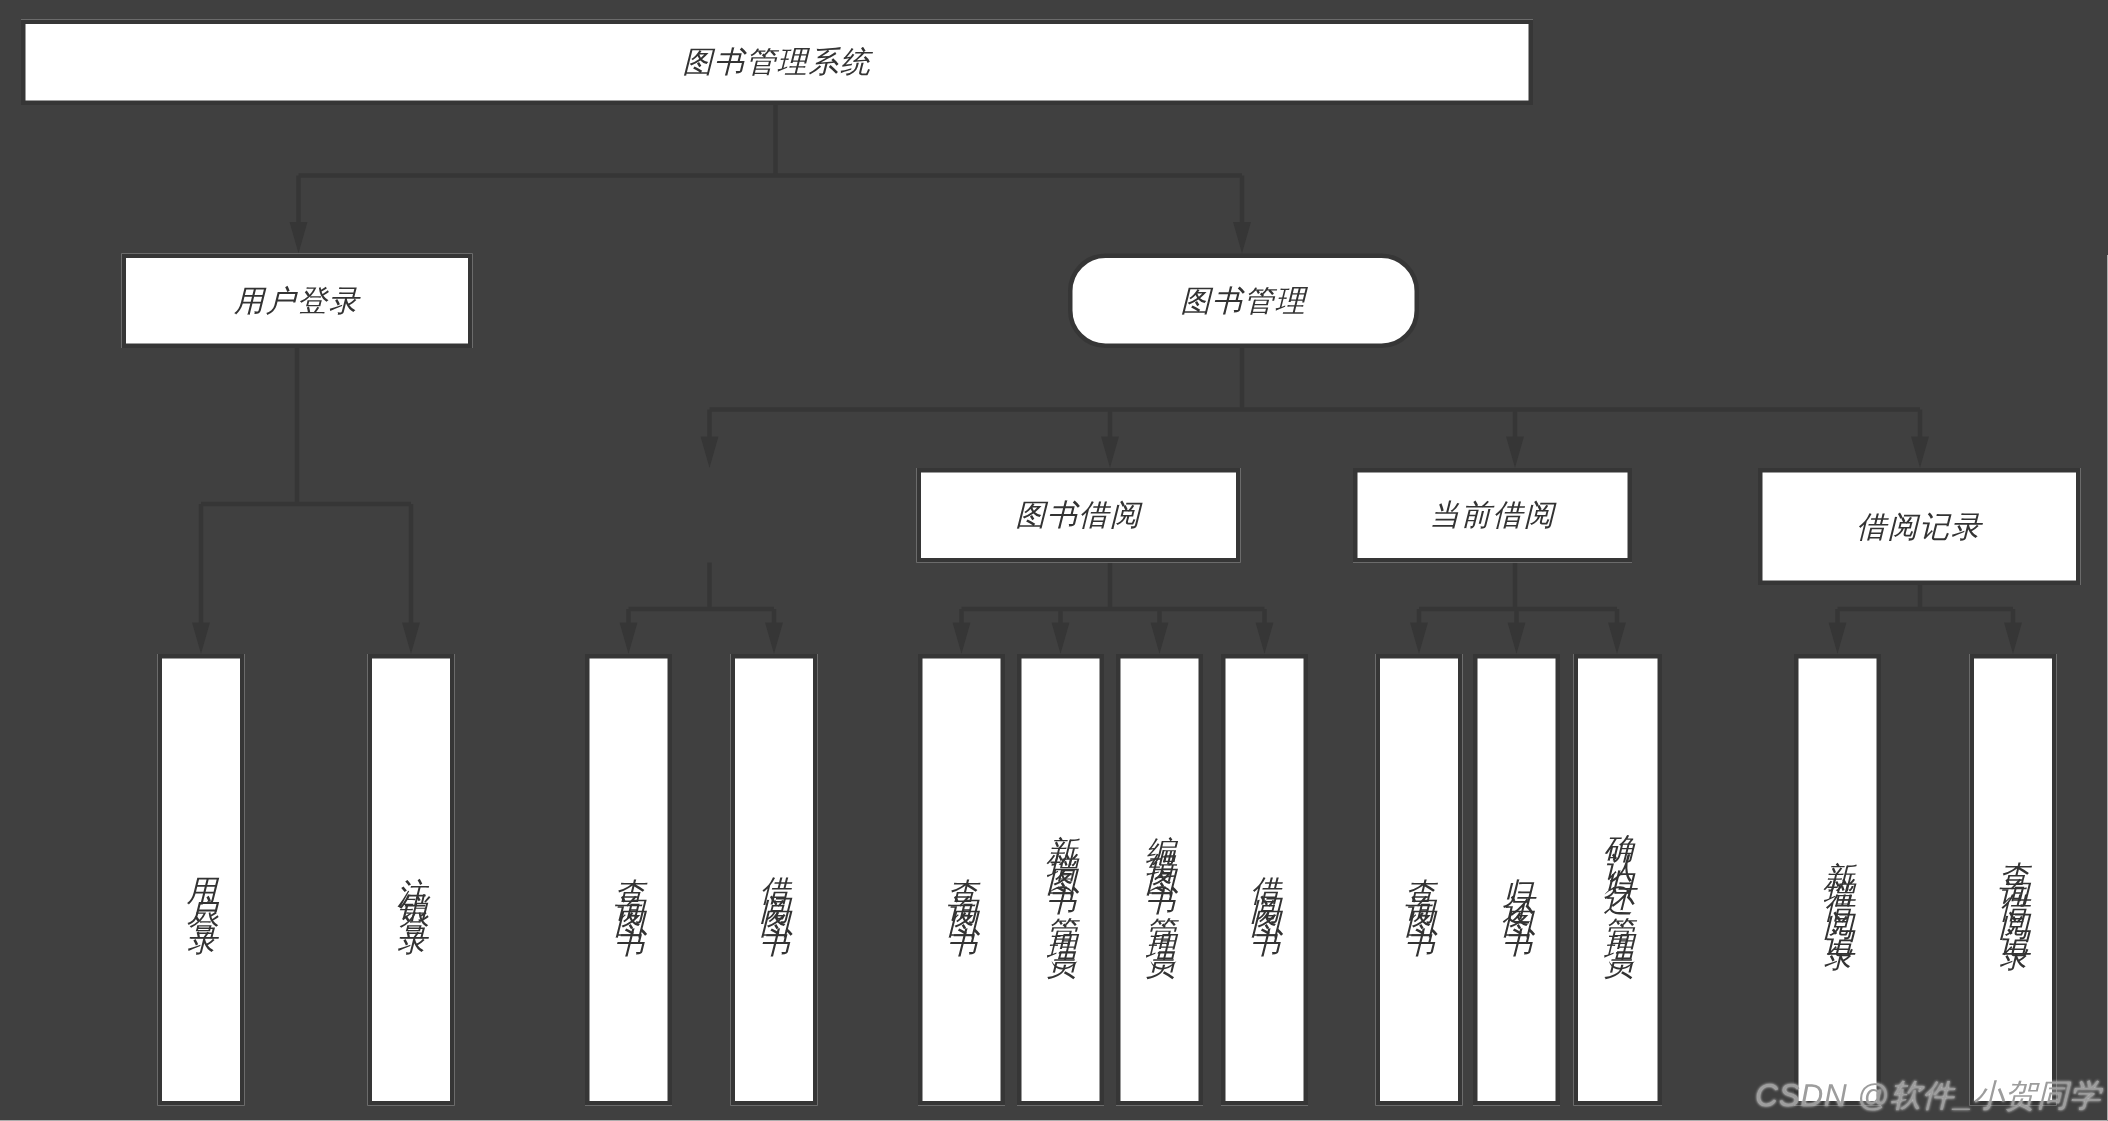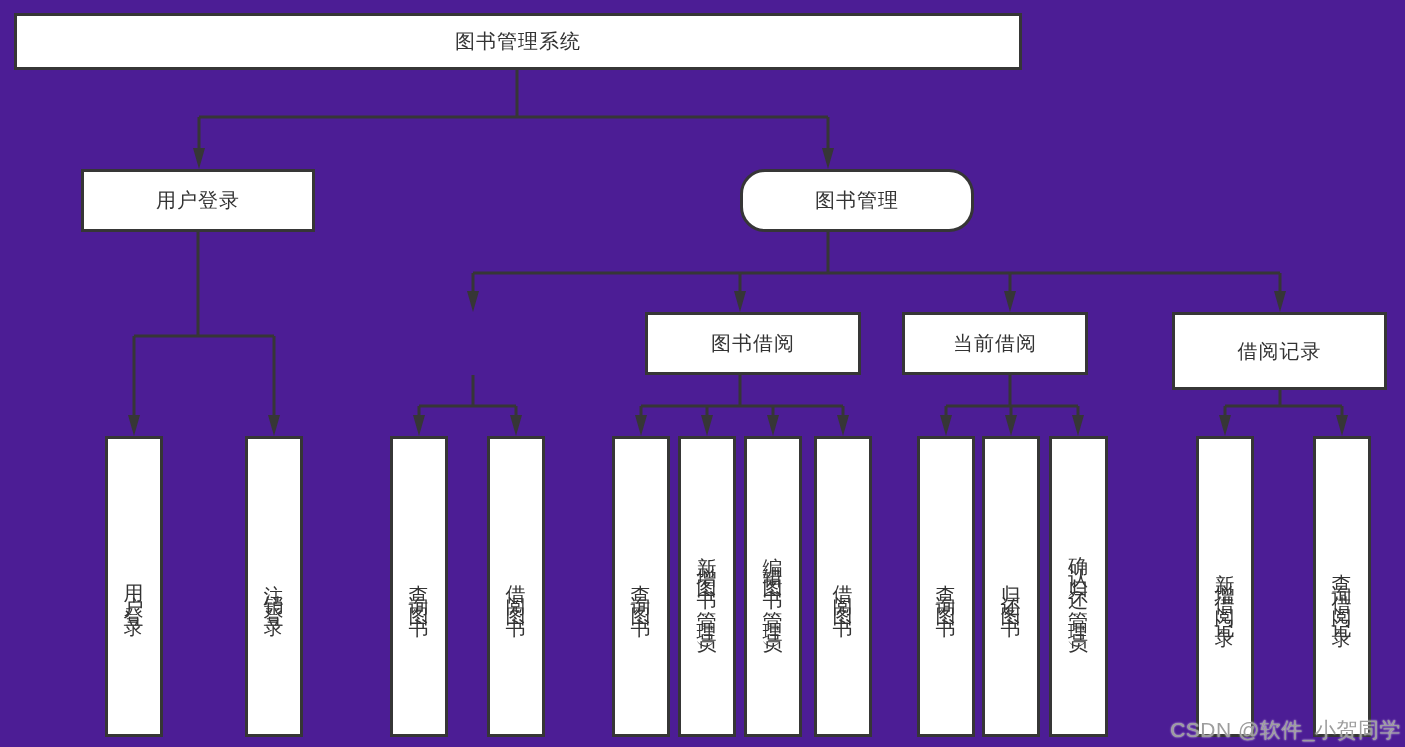--- a/index.html
+++ b/index.html
@@ -1,36 +1,36 @@
 <!DOCTYPE html>
 <html><head>
 <meta charset="utf-8">
 <style>
   html,body{margin:0;padding:0;background:#fff;}
   .canvas{
-    position:relative;width:1405px;height:747px;background:#4c1d95;
-    font-family:"Liberation Sans",sans-serif;color:#2f2f2f;overflow:hidden;
+    position:relative;width:1405px;height:747px;background:#404040;
+    font-family:"Liberation Sans",sans-serif;color:#2f2f2f;overflow:hidden;font-style:italic;
   }
   .wires{position:absolute;left:0;top:0;width:1405px;height:747px;pointer-events:none;}
   .node{
     position:absolute;box-sizing:border-box;border:3px solid #363636;background:#ffffff;
     display:flex;align-items:center;justify-content:center;
     font-size:20px;letter-spacing:1px;color:#333333;
   }
   .leaf{
     writing-mode:vertical-rl;text-orientation:mixed;
     font-size:20px;letter-spacing:11px;line-height:1;
     padding-top:8px;
   }
   
   .n-root{left:14px;top:13px;width:1008px;height:57px;}
   .n-user-login{left:81px;top:169px;width:234px;height:63px;}
-  .n-book-mgmt{left:740px;top:169px;width:234px;height:63px;border-radius:25px;}
+  .n-book-mgmt{left:712px;top:169px;width:234px;height:63px;border-radius:25px;}
   .n-new-book{left:363px;top:312px;width:220px;height:63px;}
-  .n-book-borrow{left:645px;top:312px;width:216px;height:63px;}
+  .n-book-borrow{left:611px;top:312px;width:216px;height:63px;}
   .n-current-borrow{left:902px;top:312px;width:186px;height:63px;}
   .n-borrow-record{left:1172px;top:312px;width:215px;height:78px;}
   
   .lf{top:436px;height:301px;width:58px;}
   .l-w1{left:105px;} .l-w2{left:245px;}
   .l-n1{left:390px;} .l-n2{left:487px;}
   .l-b1{left:612px;} .l-b2{left:678px;} .l-b3{left:744px;} .l-b4{left:814px;}
   .l-c1{left:917px;} .l-c2{left:982px;} .l-c3{left:1049px;width:59px;}
   .l-r1{left:1196px;} .l-r2{left:1313px;}
   .watermark{

